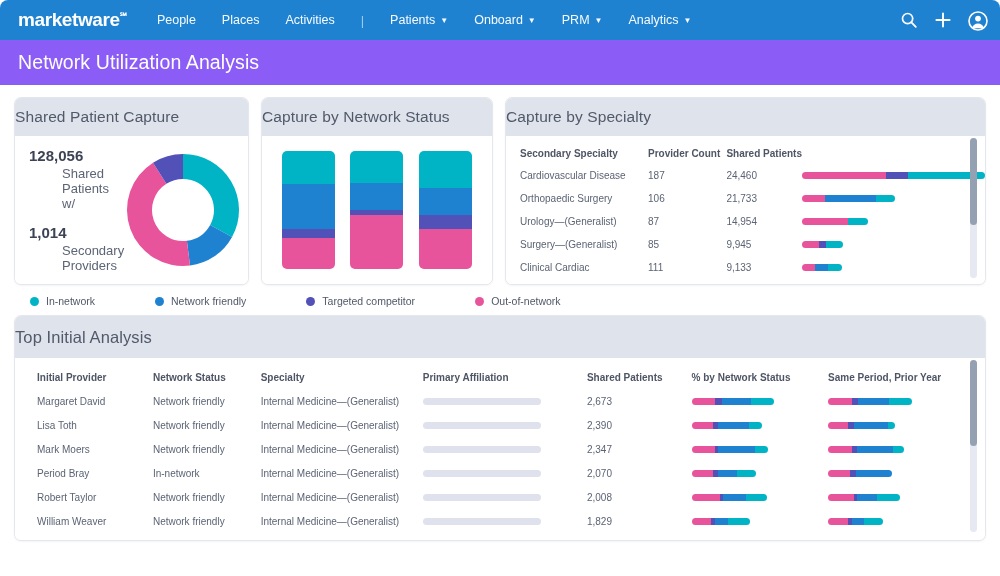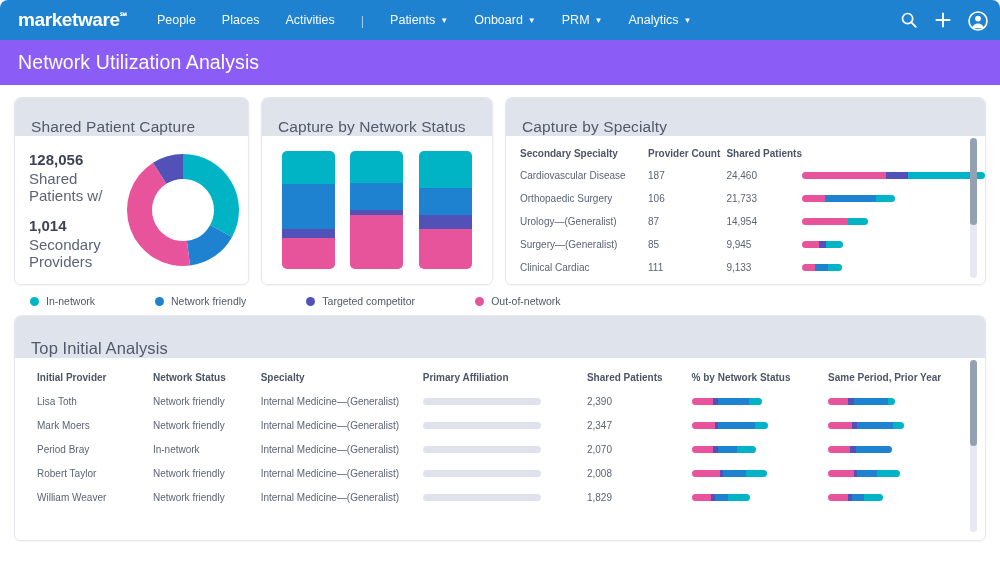--- a/index.html
+++ b/index.html
@@ -51,37 +51,37 @@
 
   .card {
     background: #fff;
     border: 1px solid #e4e7ee;
     border-radius: 7px;
     overflow: hidden;
     box-shadow: 0 1px 2px rgba(30,40,70,.05);
   }
   .card-head {
     background: #dfe3eb; height: 38px;
-    display: flex; align-items: flex-end; padding-left: 16px;
+    display: flex; align-items: center; 
   }
   .card-head h2 {
     font-size: 15.5px; font-weight: 400; color: #52596b; letter-spacing:.1px;
   }
   .card-body { background: #fff; }
 
   
   .c-shared { width: 235px; }
   .c-status { width: 232px; }
   .c-spec   { flex: 1; }
 
   
   .shared-body { height: 148px; display:flex; align-items:center; padding: 0 6px 0 14px; }
   .stat-block { width: 96px; }
   .stat-num { font-size: 15px; font-weight: 700; color: #3c4354; line-height: 1.2; }
-  .stat-lbl { font-size: 15px; color: #5c6476; margin-top: 1px; }
+  .stat-lbl { font-size: 13px; color: #5c6476; margin-top: 1px; margin-left: 33px; }
   .stat-gap { height: 13px; }
   .donut-wrap { flex:1; display:flex; justify-content:center; align-items:center; }
 
   
   .bars-body { height: 148px; display: flex; align-items: center; justify-content: space-around; padding: 0 12px; }
   .sbar { width: 53px; height: 118px; border-radius: 5px; overflow: hidden; display:flex; flex-direction:column; }
   .sbar > div { width: 100%; }
 
   
   .spec-body { height: 148px; position: relative; padding: 12px 0 0 14px; overflow: hidden; }
@@ -377,20 +377,45 @@
                 <th>Network Status</th>
                 <th>Specialty</th>
                 <th>Primary Affiliation</th>
                 <th>Shared Patients</th>
                 <th>% by Network Status</th>
                 <th>Same Period, Prior Year</th>
               </tr>
             </thead>
           <tbody id="provBody">
               <tr>
+                <td>Margaret David</td>
+                <td>Network friendly</td>
+                <td>Internal Medicine—(Generalist)</td>
+                <td>
+                  <div class="skel"></div>
+                </td>
+                <td>2,673</td>
+                <td>
+                  <div class="segbar" style="width: 82px;">
+                    <i style="width: 28%; background: rgb(232, 84, 156);"></i>
+                    <i style="width: 9%; background: rgb(82, 81, 184);"></i>
+                    <i style="width: 35%; background: rgb(31, 130, 208);"></i>
+                    <i style="width: 28%; background: rgb(0, 180, 198);"></i>
+                  </div>
+                </td>
+                <td>
+                  <div class="segbar" style="width: 84px;">
+                    <i style="width: 28%; background: rgb(232, 84, 156);"></i>
+                    <i style="width: 8%; background: rgb(82, 81, 184);"></i>
+                    <i style="width: 36%; background: rgb(31, 130, 208);"></i>
+                    <i style="width: 28%; background: rgb(0, 180, 198);"></i>
+                  </div>
+                </td>
+              </tr>
+              <tr>
                 <td>Lisa Toth</td>
                 <td>Network friendly</td>
                 <td>Internal Medicine—(Generalist)</td>
                 <td>
                   <div class="skel"></div>
                 </td>
                 <td>2,390</td>
                 <td>
                   <div class="segbar" style="width: 70px;">
                     <i style="width: 30%; background: rgb(232, 84, 156);"></i>

